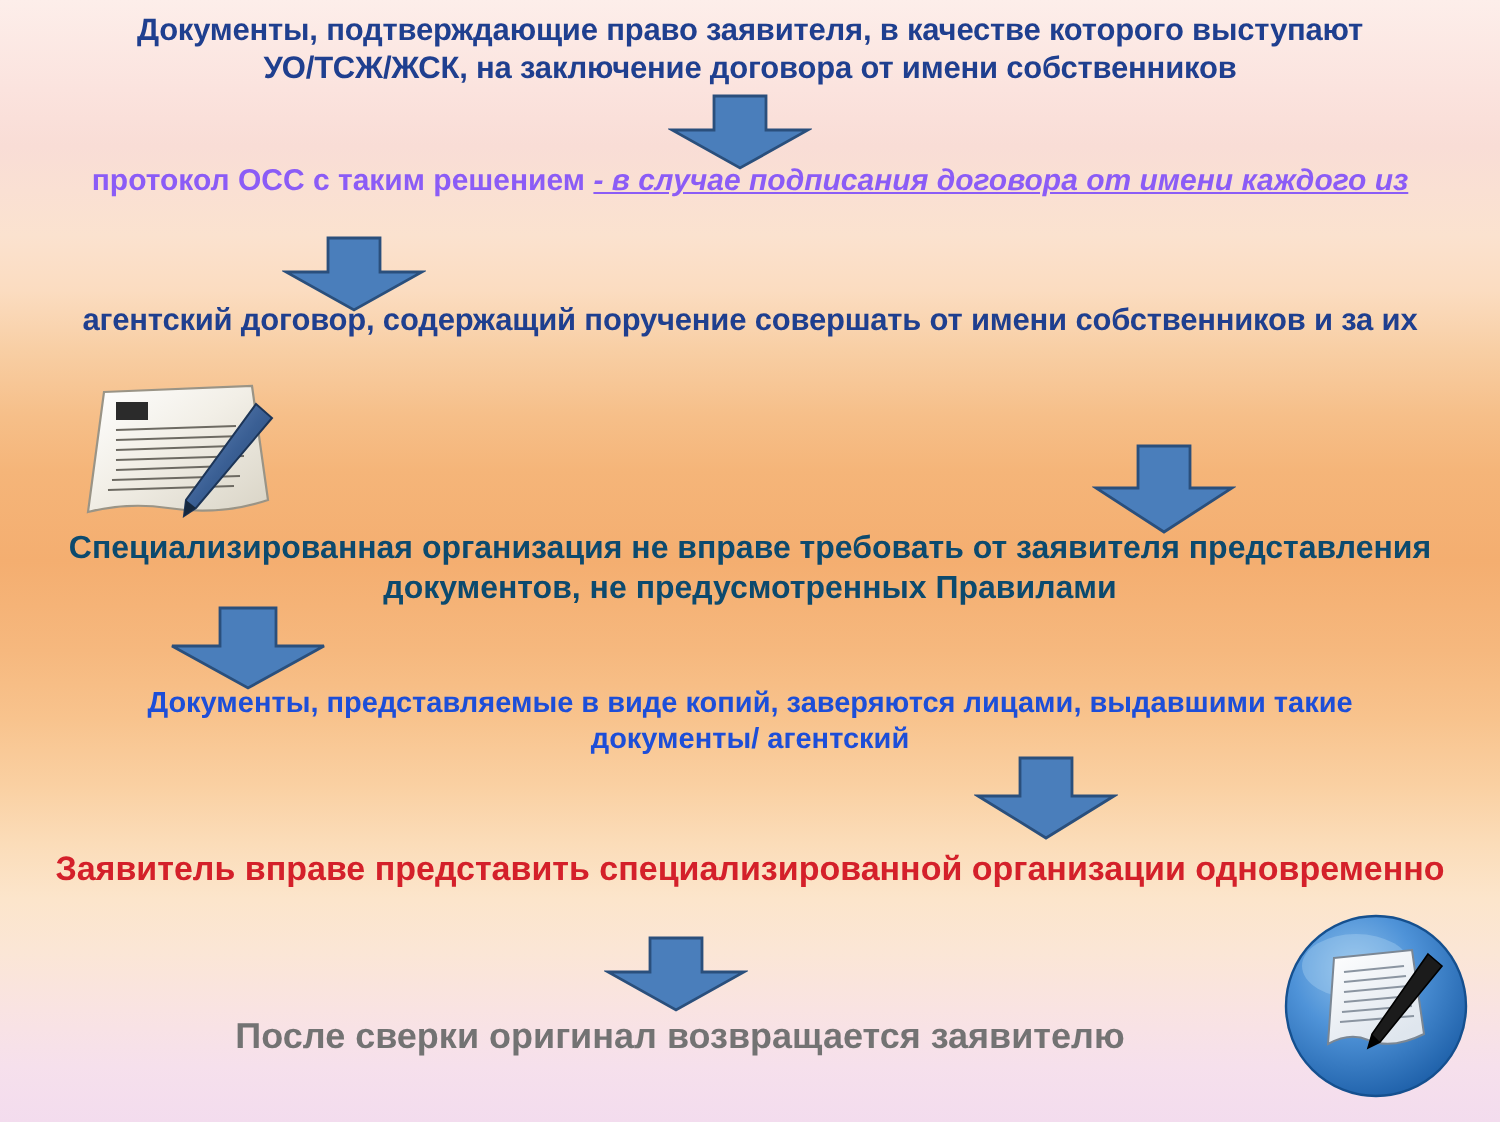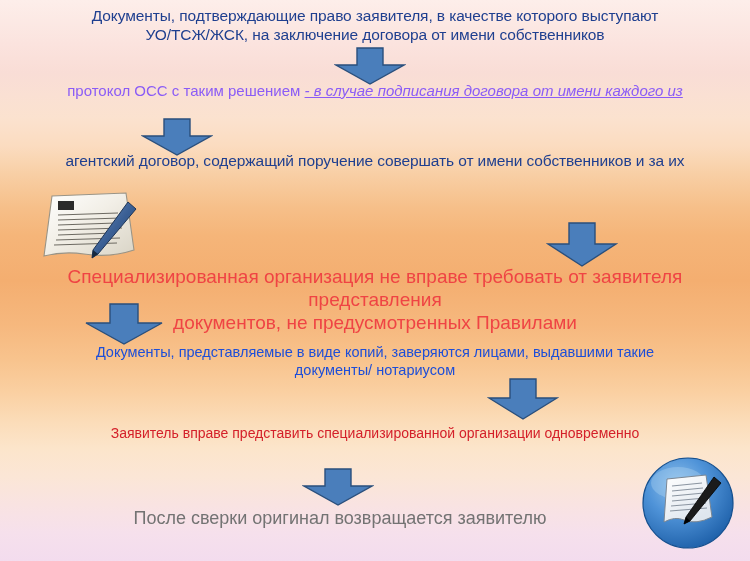--- a/index.html
+++ b/index.html
@@ -30,28 +30,28 @@
       #f3dcee 100%);
   }
 
   .canvas { position:absolute; inset:0; }
 
   
   .tblock {
     position: absolute;
     text-align: center;
     line-height: 1.22;
-    font-weight: normal;
+    font-weight: bold;
   }
 
   .b-head   { color:#1f3f8f; font-size:15.5px; letter-spacing:-0.1px; }
   .b-black  { color:#8b5cf6; font-size:15px; }
-  .b-green  { color:#ef4444; font-size:19px; }
+  .b-green  { color:#0c4a6e; font-size:16px; }
   .b-brown  { color:#1d4ed8; font-size:14.5px; }
-  .b-red    { color:#d4202a; font-size:14px; }
+  .b-red    { color:#d4202a; font-size:17px; }
   .b-purple { color:#737373; font-size:18px; }
 
   .ital-und { font-style: italic; text-decoration: underline; }
 
   
   .arrow { position:absolute; }
   .arrow svg { display:block; width:100%; height:100%; }
 
   
   .docpen { position:absolute; }
@@ -138,21 +138,21 @@
   </div>
 
   <div class="arrow" style="left:84px; top:303px; width:80px; height:42px;">
     <svg viewBox="0 0 80 42" preserveAspectRatio="none">
       <polygon points="26,1 54,1 54,20 78,20 40,41 2,20 26,20" fill="#4a7ebb" stroke="#2a4f7c" stroke-width="1.4"></polygon>
     </svg>
   </div>
 
   <div class="tblock b-brown" style="left:12px; top:344px; width:726px;">
     <span>Документы, представляемые в виде копий, заверяются лицами, выдавшими такие</span><br>
-    <span>документы/ нотариусом</span>
+    <span>документы/ агентский</span>
   </div>
 
   <div class="arrow" style="left:487px; top:378px; width:72px; height:42px;">
     <svg viewBox="0 0 72 42" preserveAspectRatio="none">
       <polygon points="23,1 49,1 49,20 70,20 36,41 2,20 23,20" fill="#4a7ebb" stroke="#2a4f7c" stroke-width="1.4"></polygon>
     </svg>
   </div>
 
   <div class="tblock b-red" style="left:14px; top:425px; width:722px;">
     <span>Заявитель вправе представить специализированной организации одновременно</span><br>

